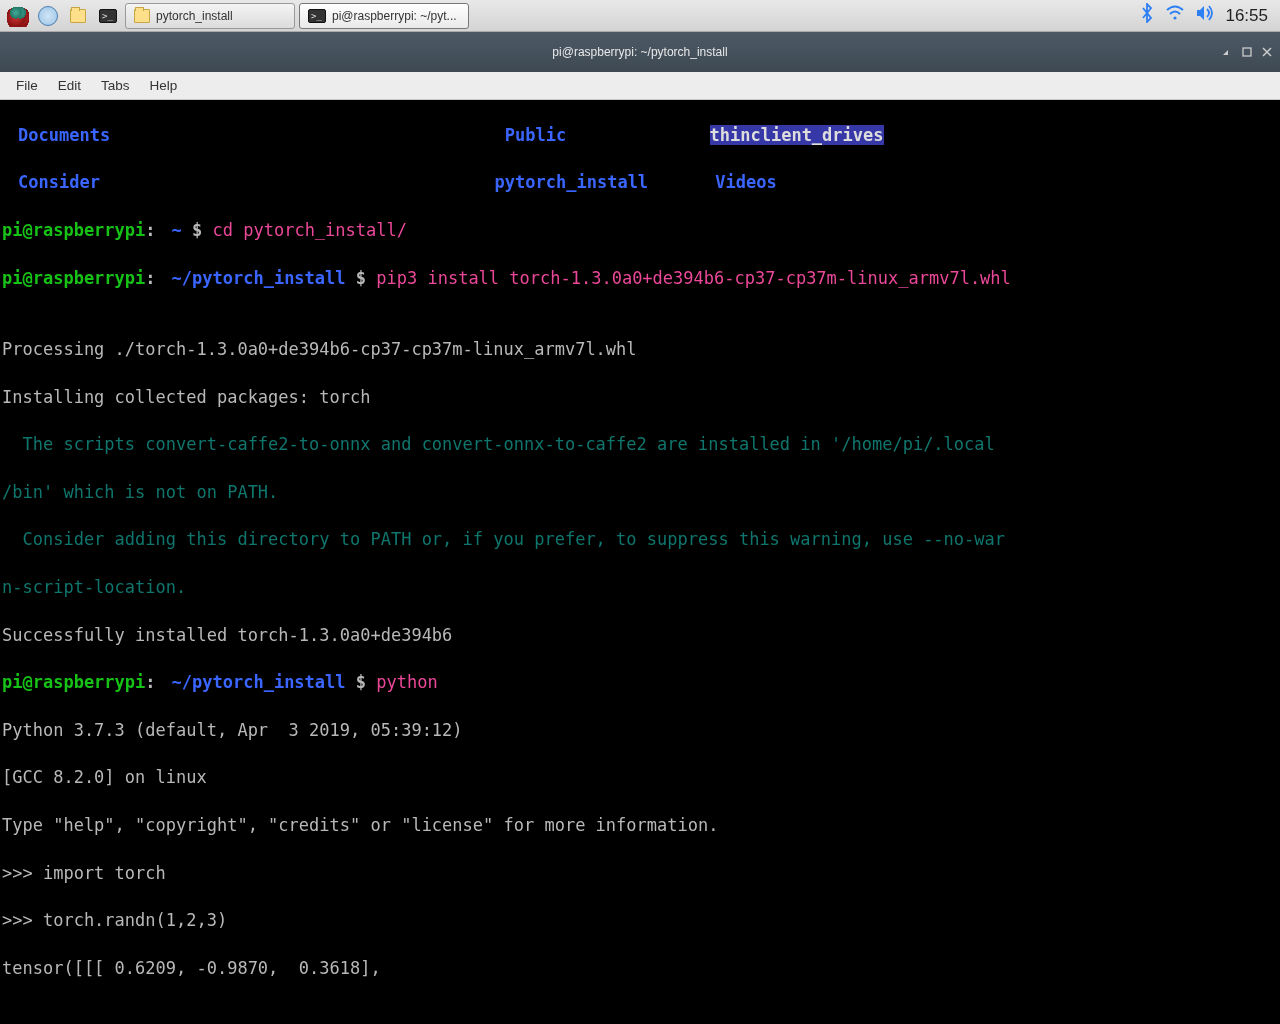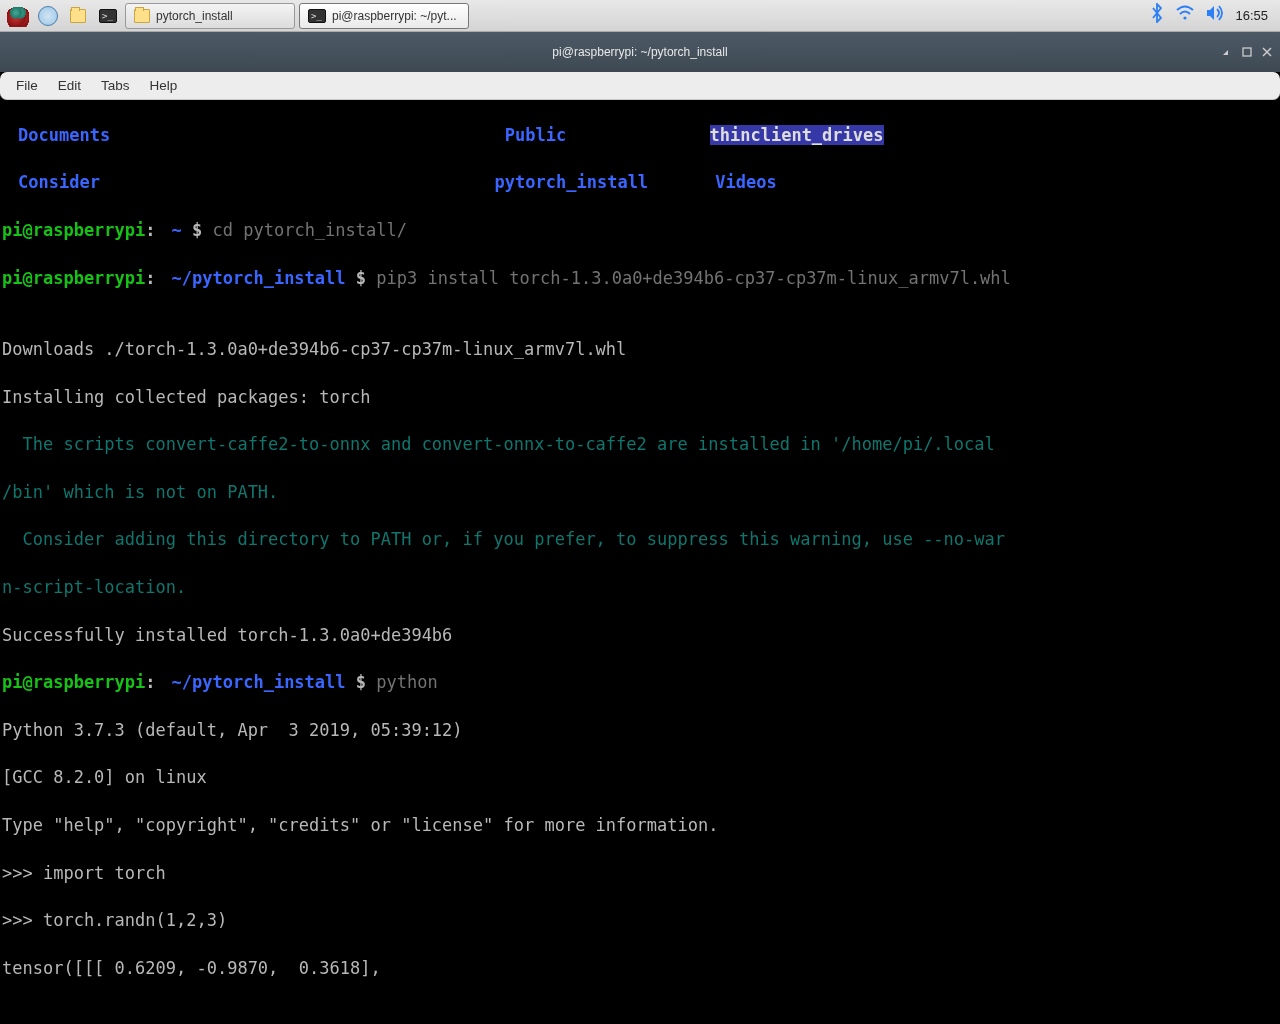--- a/index.html
+++ b/index.html
@@ -44,21 +44,21 @@
     background: linear-gradient(to bottom,#fff,#e9e9e9);
     border-color: #777;
   }
   .folder-ico {
     width:16px;height:14px;background:#ffe08a;border:1px solid #c9a642;border-radius:1px;position:relative;
   }
   .folder-ico::before{content:"";position:absolute;top:-3px;left:0;width:7px;height:3px;background:#ffe08a;border:1px solid #c9a642;border-bottom:none;border-radius:1px 1px 0 0;}
   .term-ico {
     width:18px;height:14px;background:#333;border:1px solid #111;border-radius:2px;display:flex;align-items:center;justify-content:flex-start;padding-left:2px;color:#ddd;font-size:9px;font-family:monospace;
   }
-  .clock { font-size: 13px; color:#222; }
+  .clock { font-size: 17px; color:#222; }
   .globe-ico{width:20px;height:20px;border:1.5px solid #4a7db0;border-radius:50%;position:relative;background:radial-gradient(#cfe5f5,#9cc4e4);}
   .raspberry-ico{width:22px;height:22px;background:radial-gradient(circle at 40% 35%,#4a9,#276 30%,transparent 31%),radial-gradient(circle at 60% 35%,#4a9,#276 30%,transparent 31%),radial-gradient(circle at 40% 55%,#c33,#811 55%,transparent 56%),radial-gradient(circle at 60% 55%,#c33,#811 55%,transparent 56%),radial-gradient(circle at 50% 70%,#c33,#811 55%,transparent 56%);}
   .bt-ico{color:#2d7ff6;font-size:18px;}
   .wifi-ico{color:#2d7ff6;font-size:17px;}
   .vol-ico{color:#2d7ff6;font-size:17px;}
 
   .titlebar {
     height: 40px;
     background: linear-gradient(to bottom,#4d5a66,#3d4852);
     color:#e8e8e8;
@@ -71,38 +71,38 @@
     display:flex; align-items:center; gap:2px;
   }
   .tc-btn{width:18px;height:16px;display:flex;align-items:center;justify-content:center;color:#ddd;font-size:11px;cursor:pointer;border-radius:2px;}
 
   .menubar {
     height: 28px;
     background: #ededed;
     display:flex; align-items:center;
     padding: 0 6px;
     border-bottom:1px solid #c7c7c7;
-    font-size:13.5px; color:#333;border-radius:7px;
+    font-size:13.5px; color:#333;
   }
   .menu-item{padding:3px 10px;cursor:pointer;border-radius:3px;}
 
   .terminal {
     background:#000;
     font-family: "DejaVu Sans Mono","Lucida Console",monospace;
     font-size: 17px;
     line-height: 1.4;
     color:#b8b8b8;
     padding: 0 2px;
     white-space: pre;
     letter-spacing: 0px;
   }
   .blue{color:#3a66ff;font-weight:bold;margin-left:16px;}
   .green{color:#15c215;font-weight:bold;}
   .prompt-dollar{color:#b8b8b8;font-weight:bold;}
-  .cmd{color:#737373;}
+  .cmd{color:#ec4899;}
   .orange{color:#0f766e;}
   .grey{color:#b8b8b8;}
   .highlight{background:#3738a8;color:#ddd;font-weight:bold;}
   .bold{font-weight:bold;}
 
   .tline{display:block;}
 </style>
 </head>
 <body>
 
@@ -180,21 +180,21 @@
   <div class="menu-item">Tabs</div>
   <div class="menu-item">Help</div>
 </div>
 
 <div class="terminal">
 <span class="tline"><span class="blue bold">Documents                                     </span><span class="blue bold">Public              </span><span class="highlight">thinclient_drives</span></span>
 <span class="tline"><span class="blue bold">Consider                                     </span><span class="blue bold">pytorch_install     </span><span class="blue bold">Videos</span></span>
 <span class="tline"><span class="green">pi@raspberrypi</span><span class="bold">:</span><span class="blue">~</span><span class="prompt-dollar"> $ </span><span class="cmd">cd pytorch_install/</span></span>
 <span class="tline"><span class="green">pi@raspberrypi</span><span class="bold">:</span><span class="blue">~/pytorch_install</span><span class="prompt-dollar"> $ </span><span class="cmd">pip3 install torch-1.3.0a0+de394b6-cp37-cp37m-linux_armv7l.whl</span></span>
 <span class="tline"></span>
-<span class="tline grey">Downloads ./torch-1.3.0a0+de394b6-cp37-cp37m-linux_armv7l.whl</span>
+<span class="tline grey">Processing ./torch-1.3.0a0+de394b6-cp37-cp37m-linux_armv7l.whl</span>
 <span class="tline grey">Installing collected packages: torch</span>
 <span class="tline orange">  The scripts convert-caffe2-to-onnx and convert-onnx-to-caffe2 are installed in '/home/pi/.local</span>
 <span class="tline orange">/bin' which is not on PATH.</span>
 <span class="tline orange">  Consider adding this directory to PATH or, if you prefer, to suppress this warning, use --no-war</span>
 <span class="tline orange">n-script-location.</span>
 <span class="tline grey">Successfully installed torch-1.3.0a0+de394b6</span>
 <span class="tline"><span class="green">pi@raspberrypi</span><span class="bold">:</span><span class="blue">~/pytorch_install</span><span class="prompt-dollar"> $ </span><span class="cmd">python</span></span>
 <span class="tline grey">Python 3.7.3 (default, Apr  3 2019, 05:39:12)</span>
 <span class="tline grey">[GCC 8.2.0] on linux</span>
 <span class="tline grey">Type "help", "copyright", "credits" or "license" for more information.</span>

